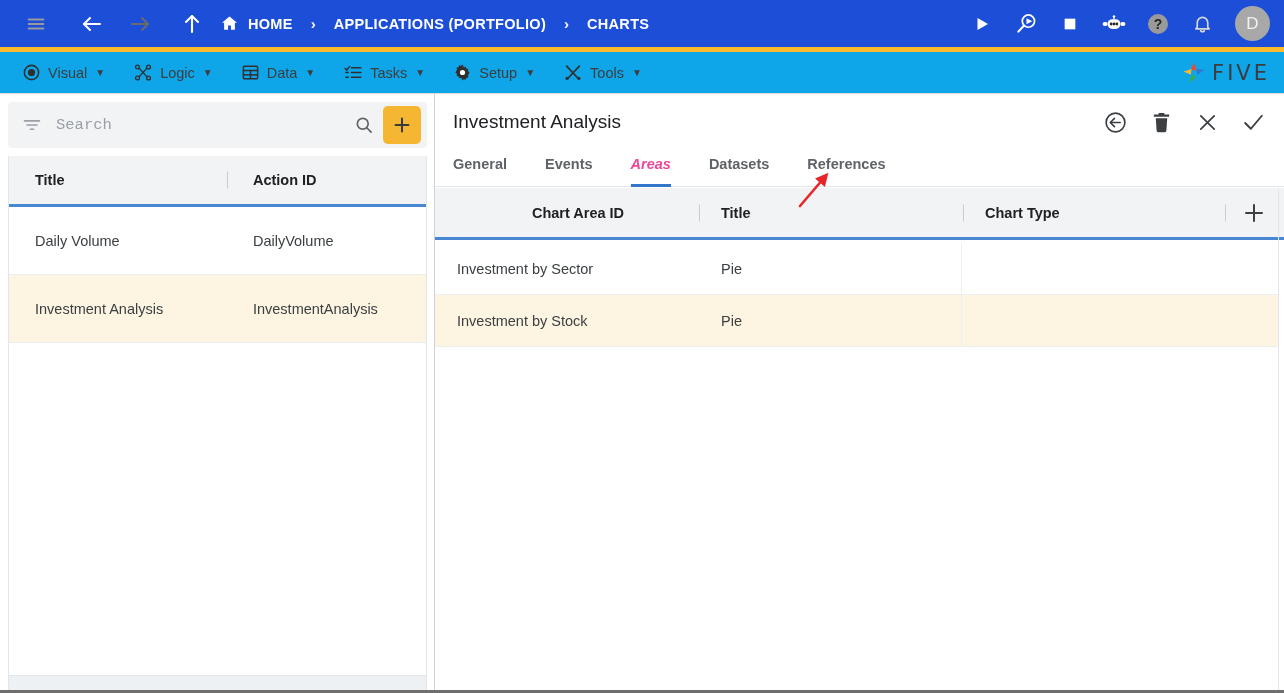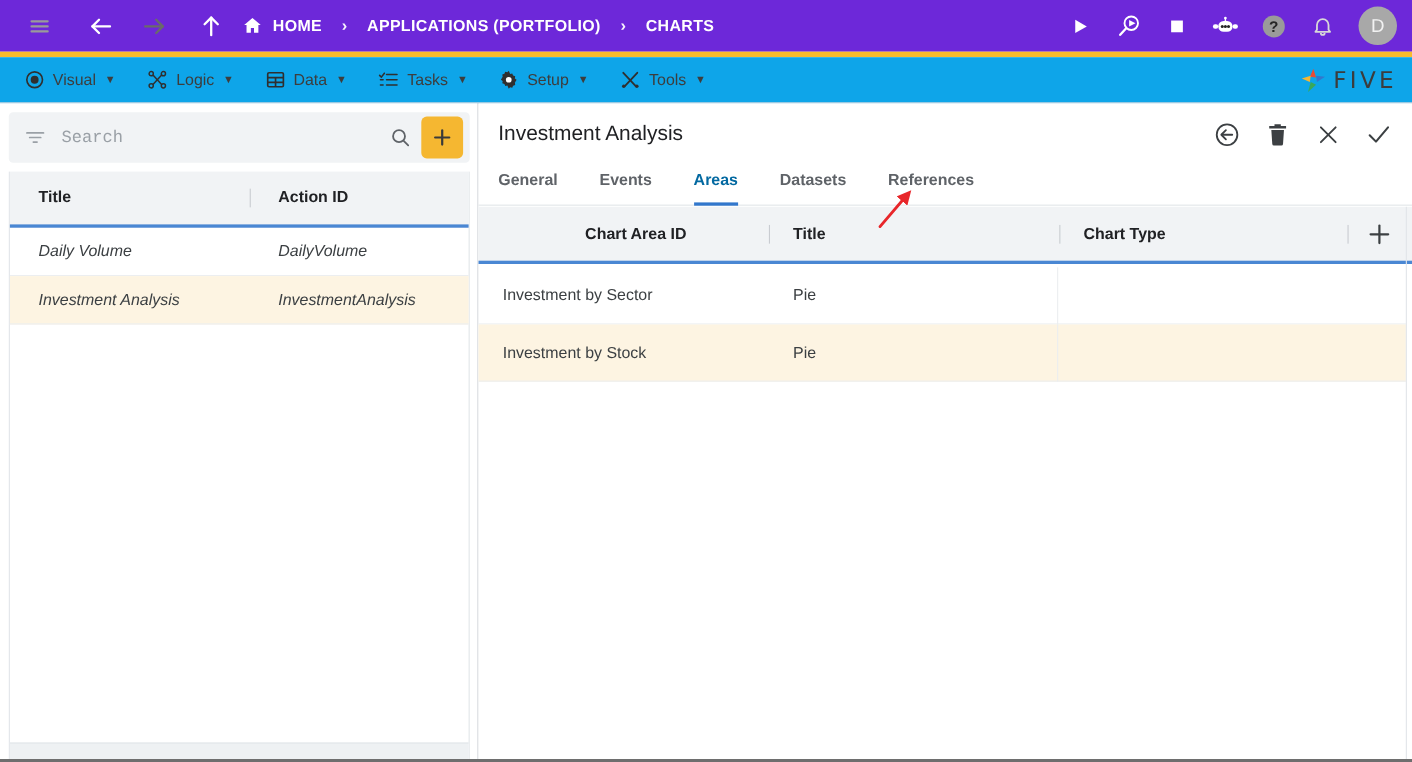--- a/index.html
+++ b/index.html
@@ -7,21 +7,21 @@
     width: 1284px; height: 693px;
     font-family: "Liberation Sans", sans-serif;
     background: #ffffff;
     overflow: hidden;
   }
   #app { position: relative; width: 1284px; height: 693px; }
 
   
   .topbar {
     position: absolute; left: 0; top: 0; width: 1284px; height: 47px;
-    background: #6d28d9; display: flex; align-items: center;
+    background: #1d4ed8; display: flex; align-items: center;
   }
   .topbar-accent {
     position: absolute; left: 0; top: 47px; width: 1284px; height: 5px;
     background: #f8bb2c;
   }
   .nav-icon {
     width: 40px; height: 40px; display: flex; align-items: center;
     justify-content: center; color: #ffffff; flex: 0 0 auto;
   }
   .nav-icon.dim { color: #6a6a6a; }
@@ -115,22 +115,22 @@
     font-size: 14.5px; font-weight: bold; color: #202124;
     padding-left: 26px; position: relative;
   }
   .sh.c1 { width: 219px; }
   .sh.c2 { width: 200px; }
   .sh.c2::before {
     content: ""; position: absolute; left: 0; top: 50%;
     transform: translateY(-50%); width: 1px; height: 17px; background: #c9ccd1;
   }
   .side-row {
-    height: 44px; display: flex; align-items: center;
-    border-bottom: 1px solid #eceef0; font-size: 14.5px; color: #3c4043; font-style: italic;
+    height: 68px; display: flex; align-items: center;
+    border-bottom: 1px solid #eceef0; font-size: 14.5px; color: #3c4043;
   }
   .side-row.sel { background: #fdf4e2; }
   .side-row .sc { padding-left: 26px; }
   .sc.c1 { width: 219px; }
   .sc.c2 { width: 200px; }
   .side-footer {
     position: absolute; left: 0; bottom: 0; width: 417px; height: 50px;
     background: #eef1f3; border-top: 1px solid #e2e5e9;
     display: flex; align-items: center; justify-content: flex-end;
     padding-right: 32px; font-size: 14.5px; font-weight: bold; color: #202124;
@@ -165,21 +165,21 @@
   .tabs {
     position: absolute; left: 0; top: 56px; width: 849px; height: 37px;
     display: flex; align-items: flex-start; border-bottom: 1px solid #e2e5e9;
     padding-left: 18px;
   }
   .tab {
     font-size: 14.5px; font-weight: bold; color: #5f6368;
     padding: 6px 0 0 0; margin-right: 38px; height: 37px;
     position: relative; white-space: nowrap;
   }
-  .tab.active { color: #0369a1; }
+  .tab.active { color: #ec4899; font-style: italic; }
   .tab.active::after {
     content: ""; position: absolute; left: 0; bottom: 0;
     width: 100%; height: 3px; background: #3277cc;
   }
 
   .grid-head {
     position: absolute; left: 0; top: 94px; width: 849px; height: 52px;
     background: #f1f3f5; border-bottom: 3px solid #4a87d3;
     display: flex; align-items: center;
   }

